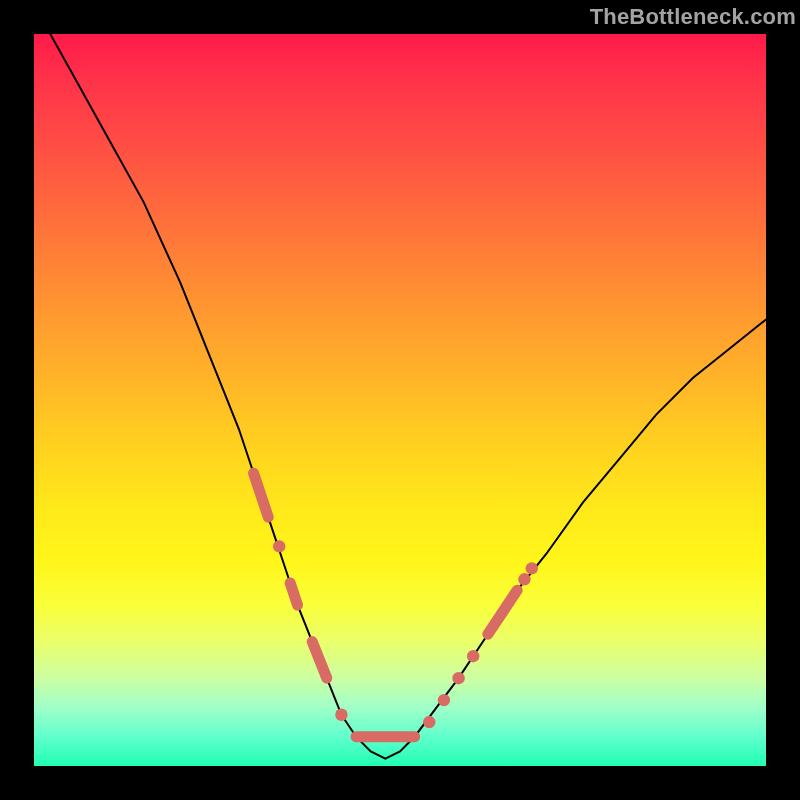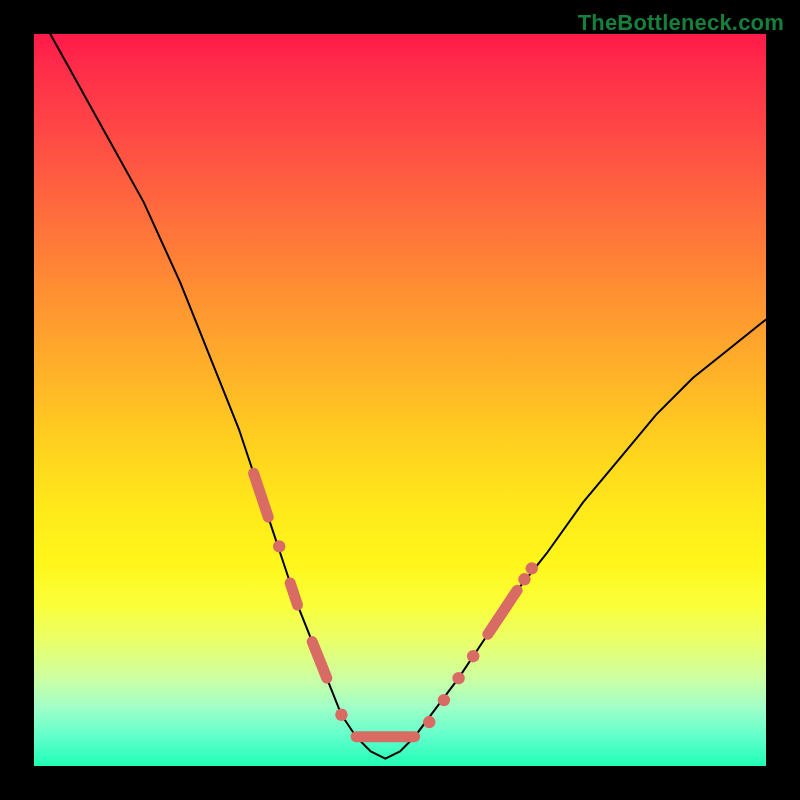--- a/index.html
+++ b/index.html
@@ -36,27 +36,26 @@
       #eaff6a 83%,
       #ccffa2 88%,
       #a0ffc8 92%,
       #60ffcc 96%,
       #20ffb4 100%
     );
   }
   .watermark {
     position: absolute;
     top: 4px;
-    right: 16px;
-    color: #15803d;
+    right: 4px;
+    color: #a3a3a3;
     font-size: 22px;
     font-weight: 600;
     letter-spacing: 0.2px;
     user-select: none;
-    margin-top: 6px;
   }
   svg.curve {
     position: absolute;
     left: 34px;
     top: 34px;
     width: 732px;
     height: 732px;
     overflow: visible;
   }
   .curve-line {

